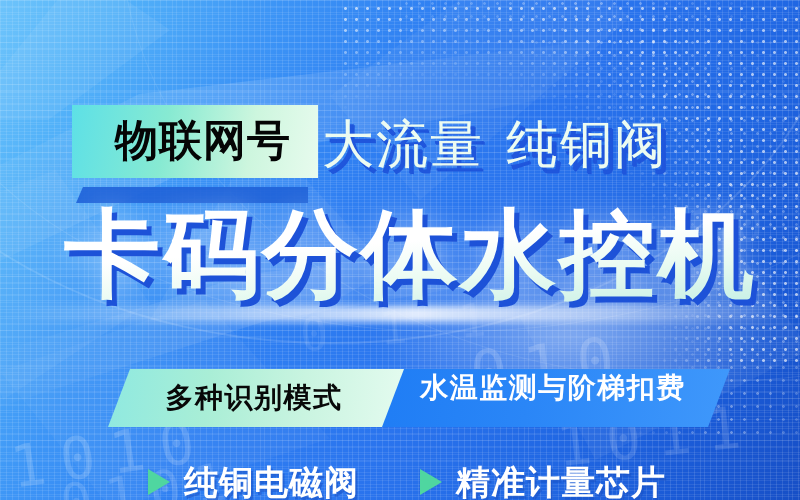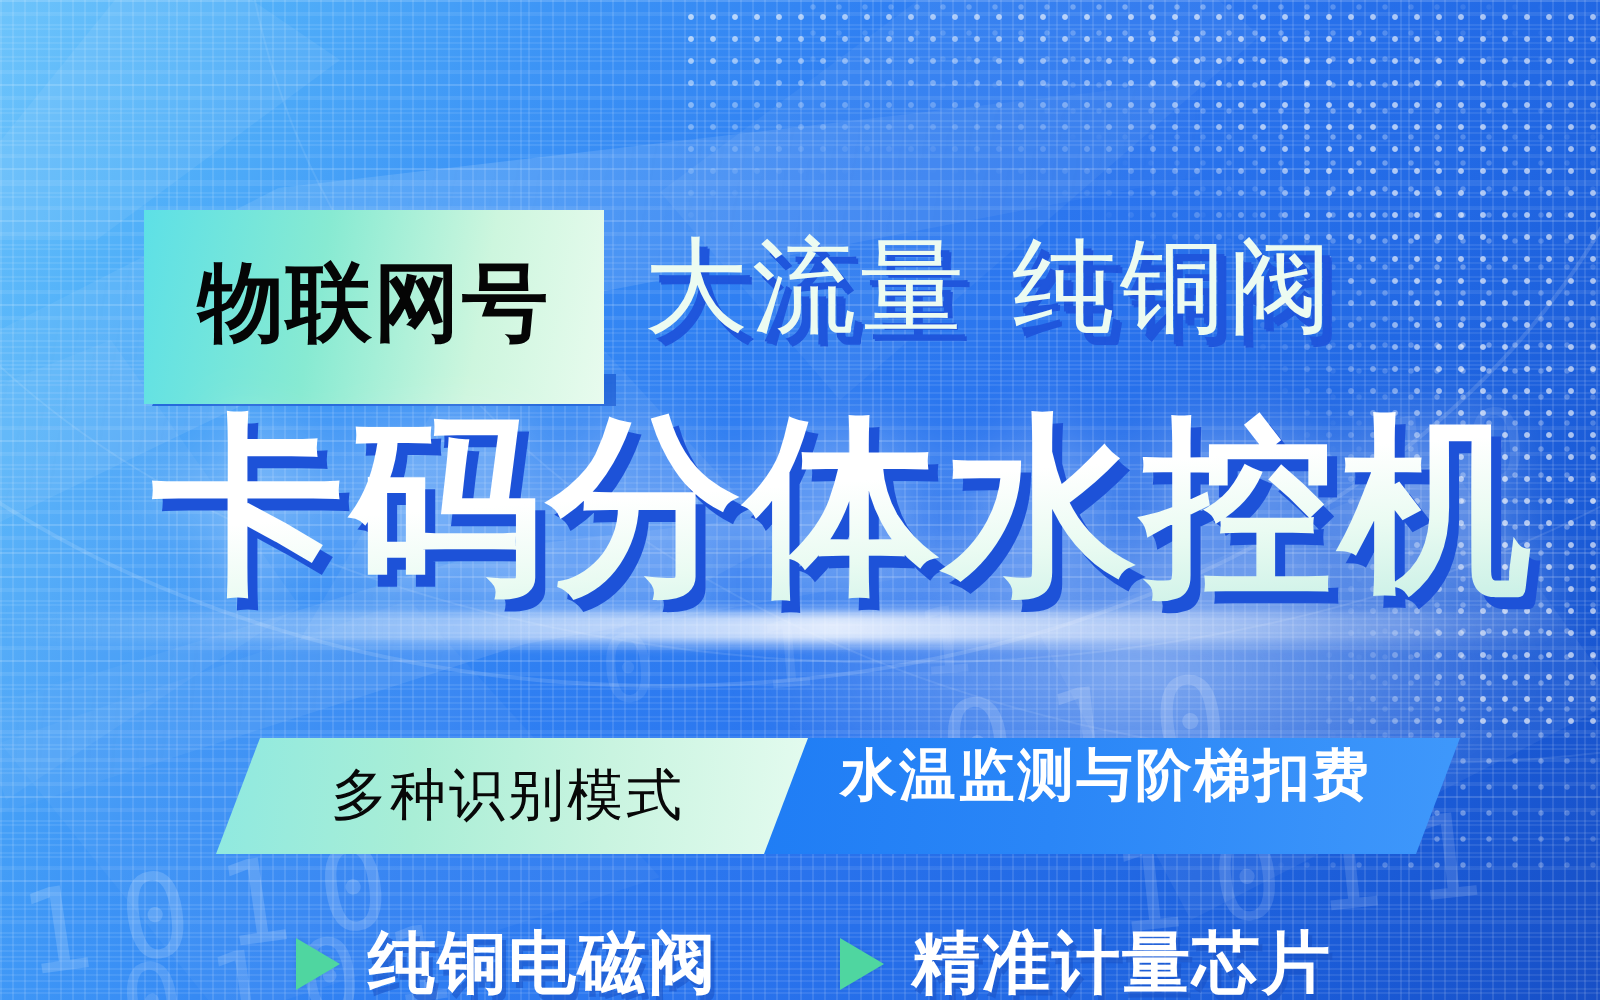--- a/index.html
+++ b/index.html
@@ -146,59 +146,59 @@
 
   
   .tag-wrap{position:absolute;left:72px;top:105px;}
   .tag-shadow{
     position:absolute;left:4px;top:82px;width:232px;height:16px;
     background:#1f62d8;
     clip-path:polygon(3% 0,100% 0,100% 100%,0 100%);
     opacity:.9;
   }
   .tag-box{
-    position:relative;width:230px;height:97px;
+    position:relative;width:230px;height:73px;
     background:linear-gradient(100deg,#5de0e6 0%,#87ead2 38%,#cdf6de 72%,#e8fbee 100%);
-    display:flex;align-items:center;justify-content:center;
+    display:flex;align-items:center;justify-content:center;padding-left:16px;
   }
   .tag-text{
     font-size:43px;font-weight:700;color:#050505;letter-spacing:1px;
     line-height:1;transform:translateY(-1px);
   }
 
   
   .head-row{
     position:absolute;left:322px;top:104px;
     font-size:52px;font-weight:400;color:#ecfbf1;letter-spacing:2px;
     line-height:81px;white-space:nowrap;
     text-shadow:4px 5px 0 #1f56dc, 5px 6px 0 #1f56dc;
   }
   .head-row .gap{display:inline-block;width:22px;}
 
   
   .main-title{
-    position:absolute;left:76px;top:196px;
+    position:absolute;left:64px;top:196px;
     font-size:96px;font-weight:700;letter-spacing:3px;line-height:116px;
     white-space:nowrap;
     background:linear-gradient(176deg,#ffffff 0%,#ffffff 42%,#eafbf2 66%,#cff2e8 88%,#bdeee5 100%);
     -webkit-background-clip:text;background-clip:text;
     color:transparent;-webkit-text-fill-color:transparent;
     filter:drop-shadow(5px 6px 0 #1d52d8) drop-shadow(0 0 14px rgba(255,255,255,.35));
   }
 
   
   .sub-bar{position:absolute;left:108px;top:369px;width:622px;height:58px;}
   .sub-left{
     position:absolute;left:0;top:0;width:296px;height:58px;
     background:linear-gradient(95deg,#8fe9e0 0%,#a9eed6 34%,#c9f4e0 66%,#e4fbef 100%);
     clip-path:polygon(22px 0,100% 0,calc(100% - 22px) 100%,0 100%);
     display:flex;align-items:center;justify-content:center;
   }
   .sub-left span{
-    font-size:28px;font-weight:400;color:#080808;letter-spacing:1.5px;
+    font-size:28px;font-weight:700;color:#080808;letter-spacing:1.5px;
     transform:translateX(-2px);
   }
   .sub-right{
     position:absolute;left:272px;top:0;width:350px;height:58px;
     background:linear-gradient(95deg,#1f7df5 0%,#2a86f7 42%,#3f98fb 100%);
     clip-path:polygon(22px 0,100% 0,calc(100% - 22px) 100%,0 100%);
     display:flex;align-items:flex-start;justify-content:center;
   }
   .sub-right span{
     font-size:28px;font-weight:700;color:#ffffff;letter-spacing:1.5px;

